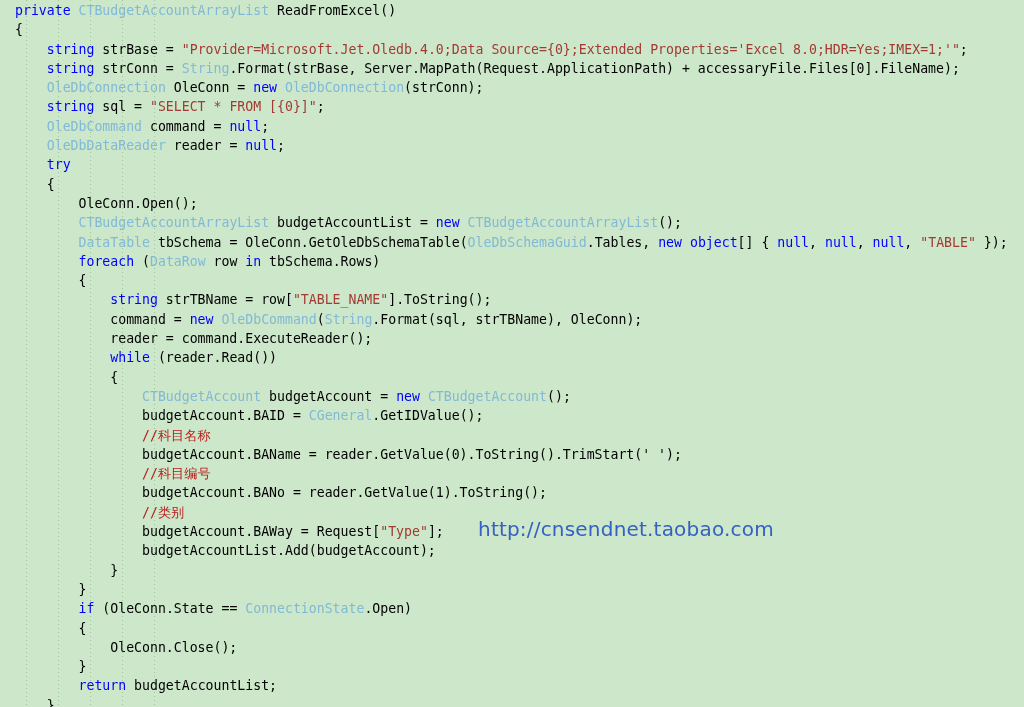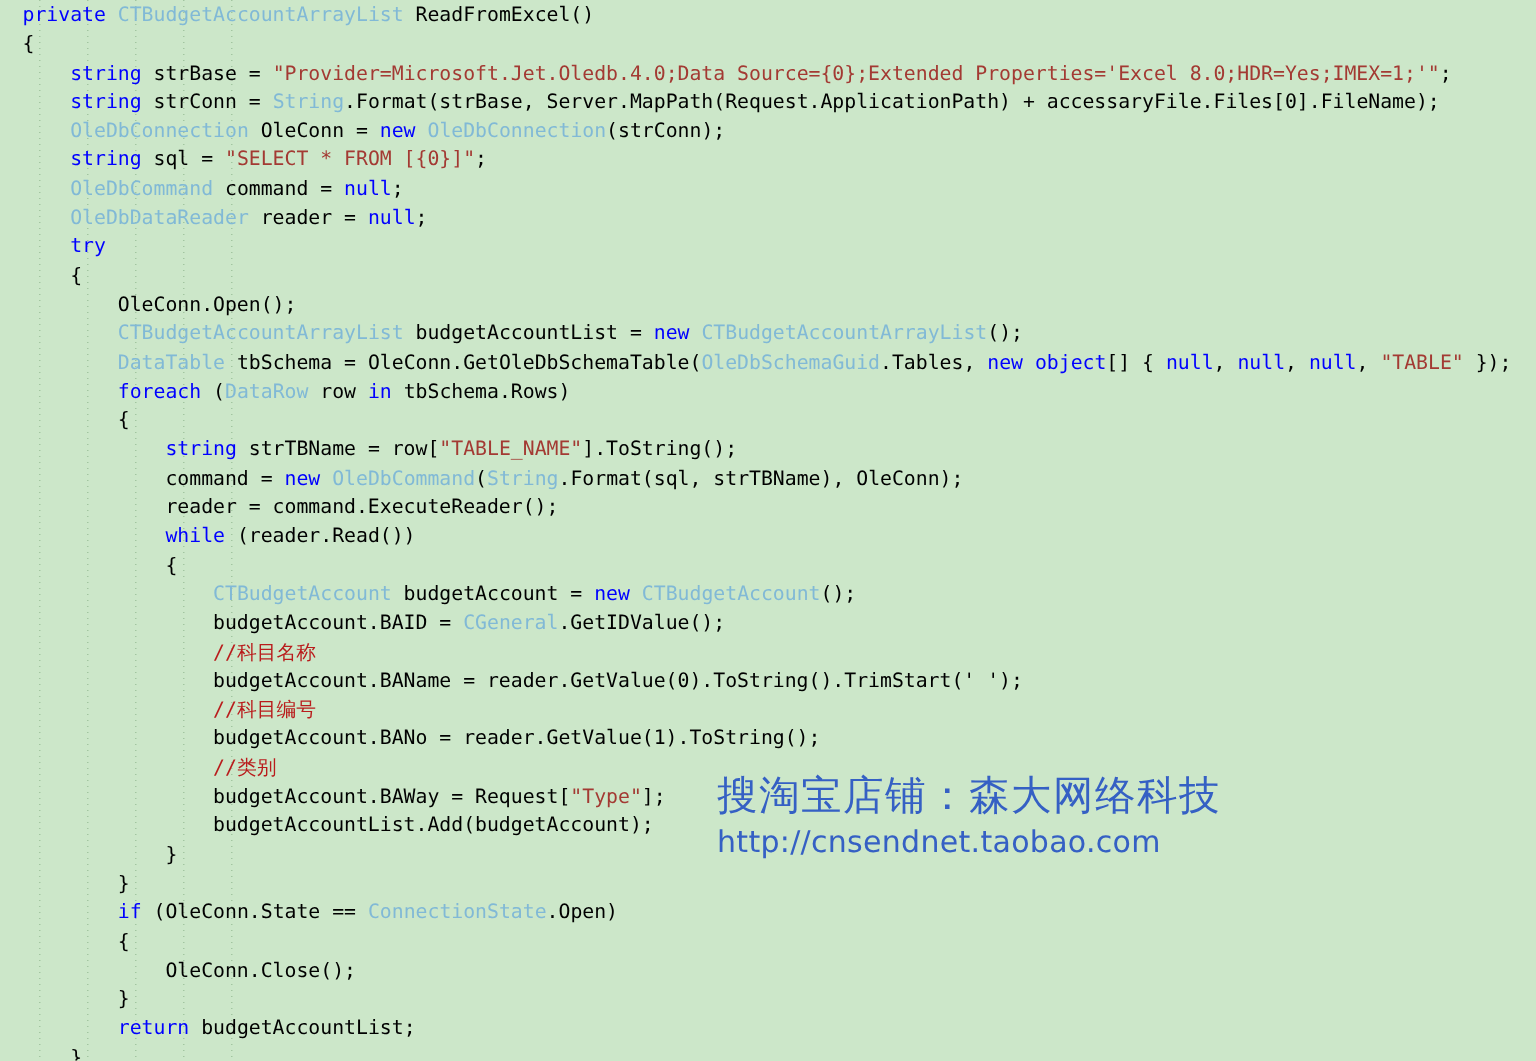--- a/index.html
+++ b/index.html
@@ -95,15 +95,14 @@
       <div class="guide" style="left: 11px;"></div>
       <div class="guide" style="left: 43px;"></div>
       <div class="guide" style="left: 75px;"></div>
       <div class="guide" style="left: 107px;"></div>
       <div class="guide" style="left: 139px;"></div>
     </div>
   <pre id="code"><span class="ln"><span class="kw">private</span><span class="pln"> </span><span class="typ">CTBudgetAccountArrayList</span><span class="pln"> ReadFromExcel()</span></span><span class="ln"><span class="pln">{</span></span><span class="ln"><span class="pln">    </span><span class="kw">string</span><span class="pln"> strBase = </span><span class="str">"Provider=Microsoft.Jet.Oledb.4.0;Data Source={0};Extended Properties='Excel 8.0;HDR=Yes;IMEX=1;'"</span><span class="pln">;</span></span><span class="ln"><span class="pln">    </span><span class="kw">string</span><span class="pln"> strConn = </span><span class="typ">String</span><span class="pln">.Format(strBase, Server.MapPath(Request.ApplicationPath) + accessaryFile.Files[0].FileName);</span></span><span class="ln"><span class="pln">    </span><span class="typ">OleDbConnection</span><span class="pln"> OleConn = </span><span class="kw">new</span><span class="pln"> </span><span class="typ">OleDbConnection</span><span class="pln">(strConn);</span></span><span class="ln"><span class="pln">    </span><span class="kw">string</span><span class="pln"> sql = </span><span class="str">"SELECT * FROM [{0}]"</span><span class="pln">;</span></span><span class="ln"><span class="pln">    </span><span class="typ">OleDbCommand</span><span class="pln"> command = </span><span class="kw">null</span><span class="pln">;</span></span><span class="ln"><span class="pln">    </span><span class="typ">OleDbDataReader</span><span class="pln"> reader = </span><span class="kw">null</span><span class="pln">;</span></span><span class="ln"><span class="pln">    </span><span class="kw">try</span></span><span class="ln"><span class="pln">    {</span></span><span class="ln"><span class="pln">        OleConn.Open();</span></span><span class="ln"><span class="pln">        </span><span class="typ">CTBudgetAccountArrayList</span><span class="pln"> budgetAccountList = </span><span class="kw">new</span><span class="pln"> </span><span class="typ">CTBudgetAccountArrayList</span><span class="pln">();</span></span><span class="ln"><span class="pln">        </span><span class="typ">DataTable</span><span class="pln"> tbSchema = OleConn.GetOleDbSchemaTable(</span><span class="typ">OleDbSchemaGuid</span><span class="pln">.Tables, </span><span class="kw">new</span><span class="pln"> </span><span class="kw">object</span><span class="pln">[] { </span><span class="kw">null</span><span class="pln">, </span><span class="kw">null</span><span class="pln">, </span><span class="kw">null</span><span class="pln">, </span><span class="str">"TABLE"</span><span class="pln"> });</span></span><span class="ln"><span class="pln">        </span><span class="kw">foreach</span><span class="pln"> (</span><span class="typ">DataRow</span><span class="pln"> row </span><span class="kw">in</span><span class="pln"> tbSchema.Rows)</span></span><span class="ln"><span class="pln">        {</span></span><span class="ln"><span class="pln">            </span><span class="kw">string</span><span class="pln"> strTBName = row[</span><span class="str">"TABLE_NAME"</span><span class="pln">].ToString();</span></span><span class="ln"><span class="pln">            command = </span><span class="kw">new</span><span class="pln"> </span><span class="typ">OleDbCommand</span><span class="pln">(</span><span class="typ">String</span><span class="pln">.Format(sql, strTBName), OleConn);</span></span><span class="ln"><span class="pln">            reader = command.ExecuteReader();</span></span><span class="ln"><span class="pln">            </span><span class="kw">while</span><span class="pln"> (reader.Read())</span></span><span class="ln"><span class="pln">            {</span></span><span class="ln"><span class="pln">                </span><span class="typ">CTBudgetAccount</span><span class="pln"> budgetAccount = </span><span class="kw">new</span><span class="pln"> </span><span class="typ">CTBudgetAccount</span><span class="pln">();</span></span><span class="ln"><span class="pln">                budgetAccount.BAID = </span><span class="typ">CGeneral</span><span class="pln">.GetIDValue();</span></span><span class="ln"><span class="pln">                </span><span class="com">//科目名称</span></span><span class="ln"><span class="pln">                budgetAccount.BAName = reader.GetValue(0).ToString().TrimStart(' ');</span></span><span class="ln"><span class="pln">                </span><span class="com">//科目编号</span></span><span class="ln"><span class="pln">                budgetAccount.BANo = reader.GetValue(1).ToString();</span></span><span class="ln"><span class="pln">                </span><span class="com">//类别</span></span><span class="ln"><span class="pln">                budgetAccount.BAWay = Request[</span><span class="str">"Type"</span><span class="pln">];</span></span><span class="ln"><span class="pln">                budgetAccountList.Add(budgetAccount);</span></span><span class="ln"><span class="pln">            }</span></span><span class="ln"><span class="pln">        }</span></span><span class="ln"><span class="pln">        </span><span class="kw">if</span><span class="pln"> (OleConn.State == </span><span class="typ">ConnectionState</span><span class="pln">.Open)</span></span><span class="ln"><span class="pln">        {</span></span><span class="ln"><span class="pln">            OleConn.Close();</span></span><span class="ln"><span class="pln">        }</span></span><span class="ln"><span class="pln">        </span><span class="kw">return</span><span class="pln"> budgetAccountList;</span></span><span class="ln"><span class="pln">    }</span></span></pre>
 </div>
 
 <div id="watermark">
-  <span class="wm-line1">搜淘宝店铺：森大网络科技</span>
   <span class="wm-line2">http://cnsendnet.taobao.com</span>
 </div>
 
 </body></html>

